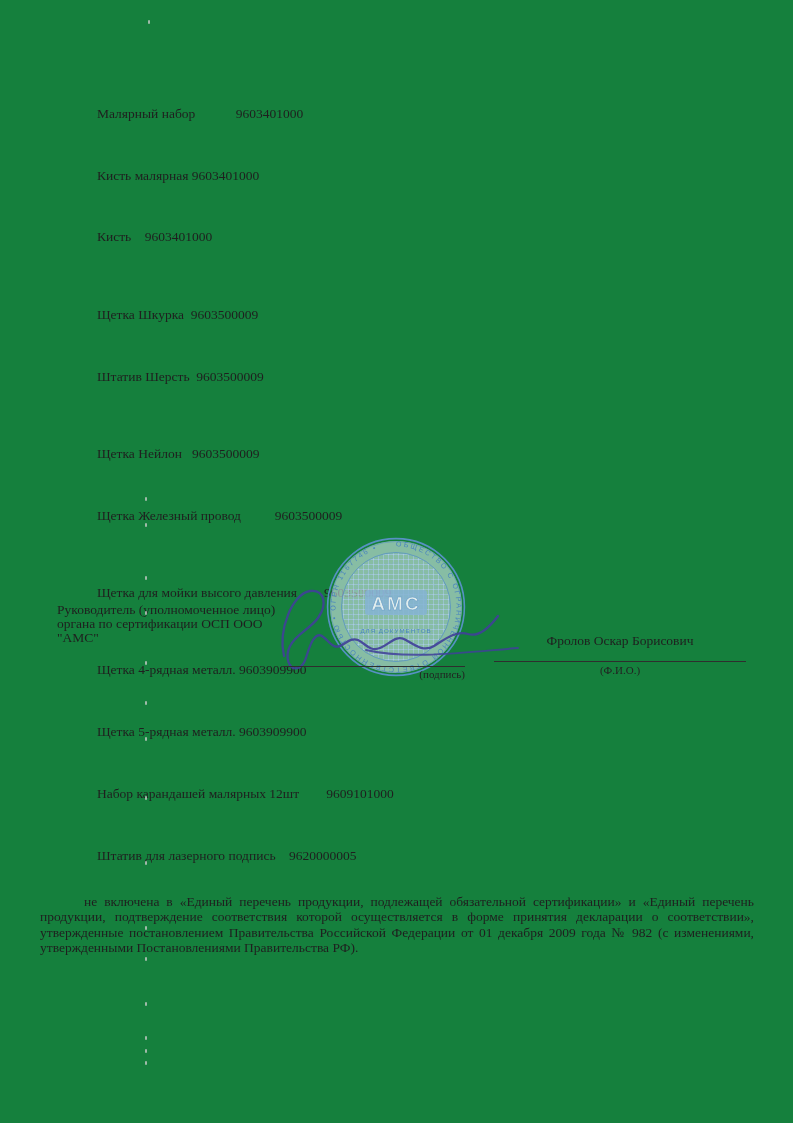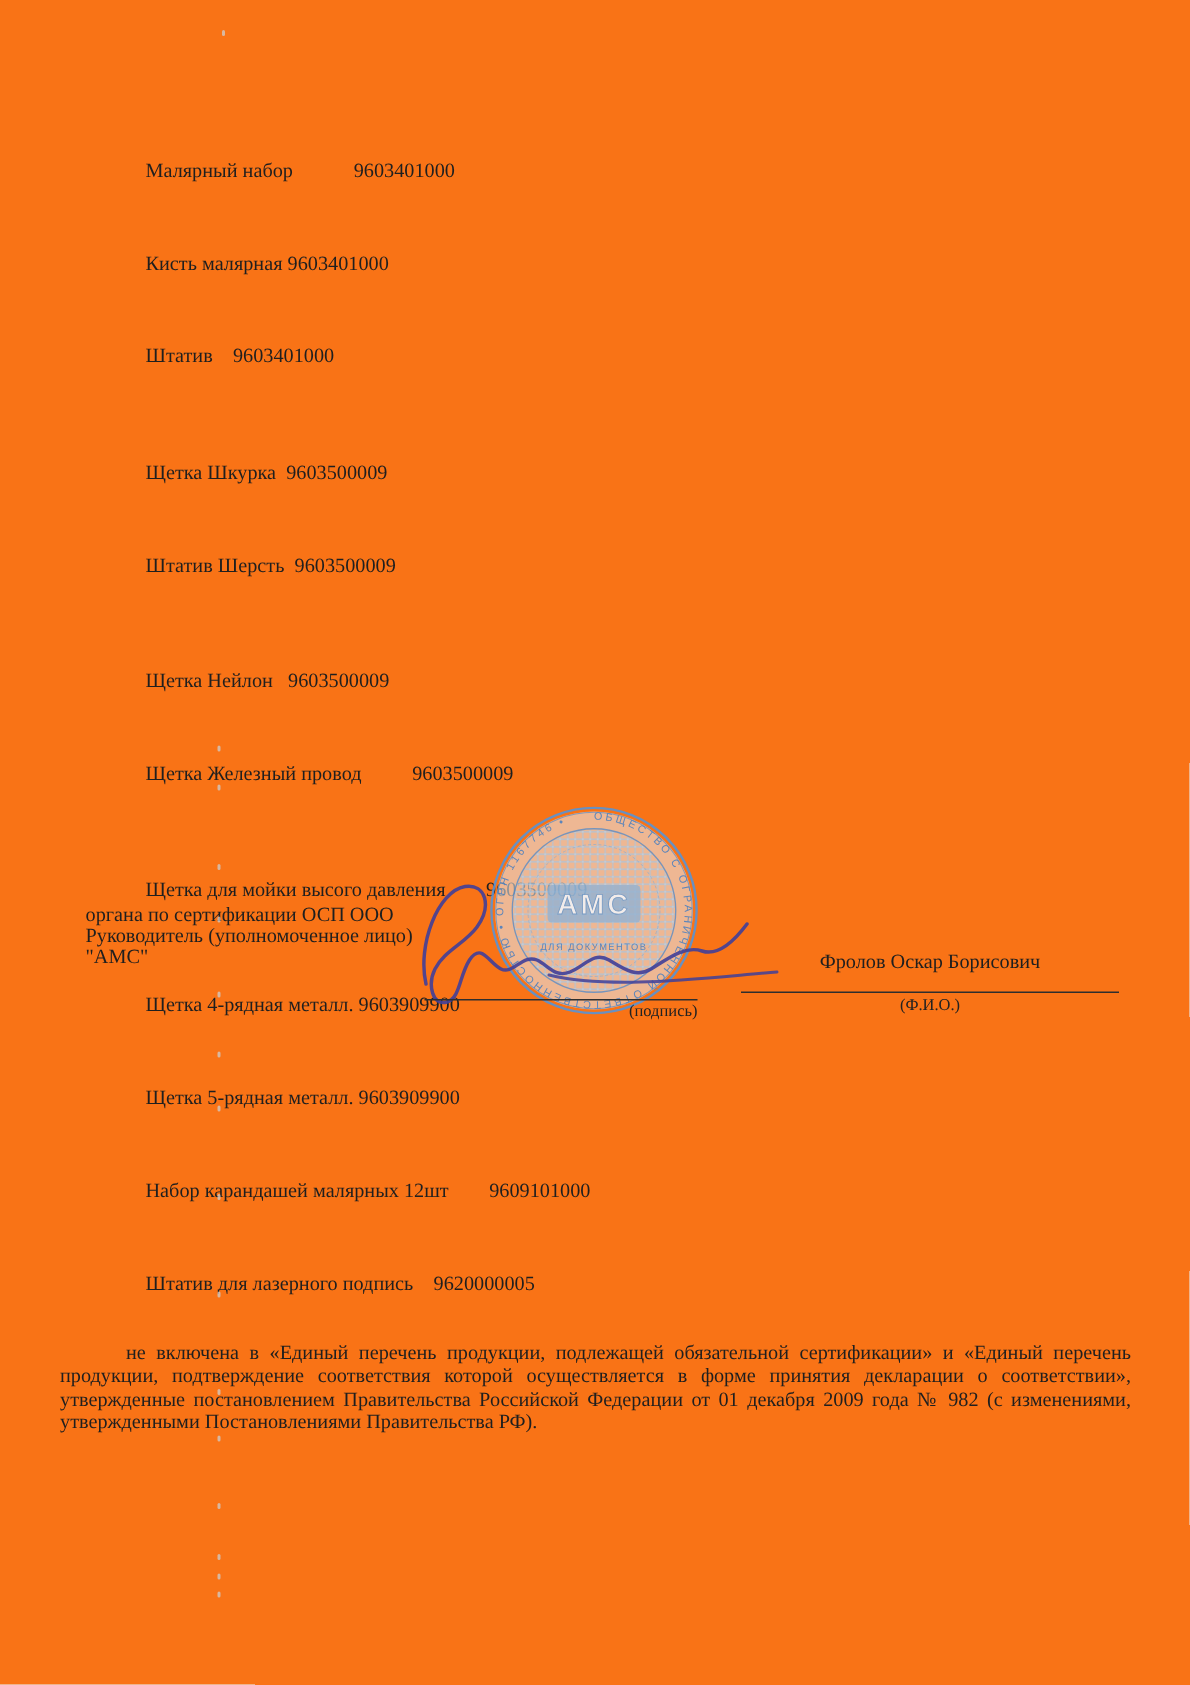--- a/index.html
+++ b/index.html
@@ -1,17 +1,17 @@
 <!DOCTYPE html>
 <html><head>
 <meta charset="utf-8">
 <style>
   html,body{margin:0;padding:0;background:#e8e8e8;}
   .page{
-    position:relative;width:793px;height:1123px;background:#f97316;
+    position:relative;width:793px;height:1123px;background:#15803d;
     font-family:"Liberation Serif", serif;color:#1f1f1f;overflow:hidden;
     margin:0 auto;
   }
   .textblock{
     position:absolute;left:40px;top:44px;width:714px;
     font-size:13.5px;line-height:15.45px;
   }
   .product-list{margin-left:57px;white-space:pre;}
   .product-list .row{white-space:pre;}
   .paras p{
@@ -41,21 +41,21 @@
 
   <div class="textblock">
 
     <div class="product-list">
       
     
         <div class="row"><span>Малярный набор</span><span>            </span><span>9603401000</span></div>
       
         <div class="row"><span>Кисть малярная</span><span> </span><span>9603401000</span></div>
       
-        <div class="row"><span>Штатив</span><span>    </span><span>9603401000</span></div>
+        <div class="row"><span>Кисть</span><span>    </span><span>9603401000</span></div>
       
       
         <div class="row"><span>Щетка Шкурка</span><span>  </span><span>9603500009</span></div>
       
         <div class="row"><span>Штатив Шерсть</span><span>  </span><span>9603500009</span></div>
       
       
         <div class="row"><span>Щетка Нейлон</span><span>   </span><span>9603500009</span></div>
       
         <div class="row"><span>Щетка Железный провод</span><span>          </span><span>9603500009</span></div>
@@ -76,23 +76,23 @@
     <div class="paras">
 
         <p>не включена в «Единый перечень продукции, подлежащей обязательной сертификации» и «Единый перечень продукции, подтверждение соответствия которой осуществляется в форме принятия декларации о соответствии», утвержденные постановлением Правительства Российской Федерации от 01 декабря 2009 года № 982 (с изменениями, утвержденными Постановлениями Правительства РФ).</p>
 
       </div>
 
   </div>
 
   <div class="sig-left">
 
+      <div>Руководитель (уполномоченное лицо)</div>
+
       <div>органа по сертификации ОСП ООО</div>
-
-      <div>Руководитель (уполномоченное лицо)</div>
 
       <div>"АМС"</div>
     </div>
 
   <svg class="stamp" viewBox="0 0 140 140" aria-hidden="true">
     <defs>
       <pattern id="guil" width="5" height="5" patternUnits="userSpaceOnUse">
         <path d="M0 2.5 H5 M2.5 0 V5" stroke="#a9cae8" stroke-width="0.8"></path>
         <circle cx="2.5" cy="2.5" r="0.7" fill="#bcd6ee"></circle>
       </pattern>

